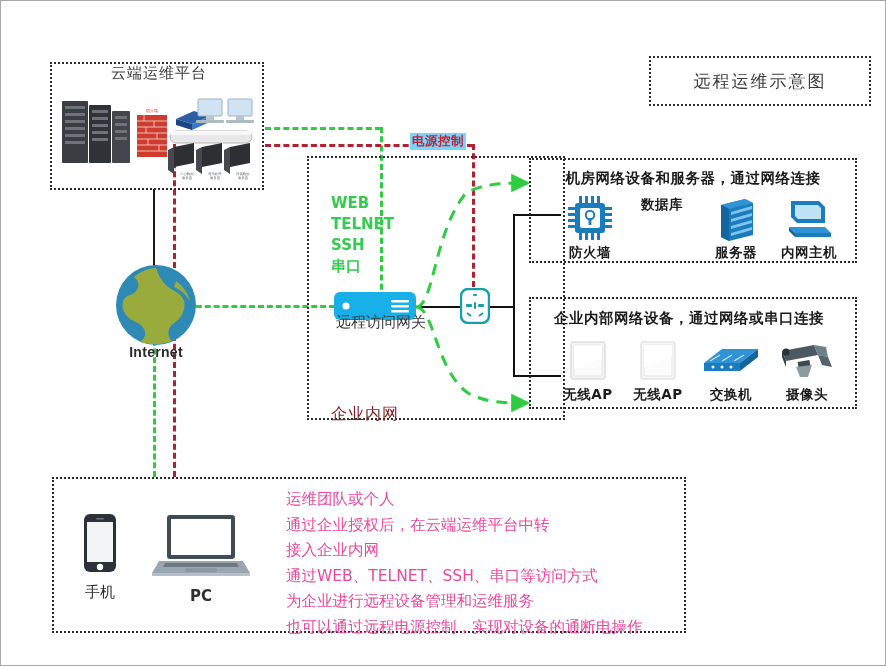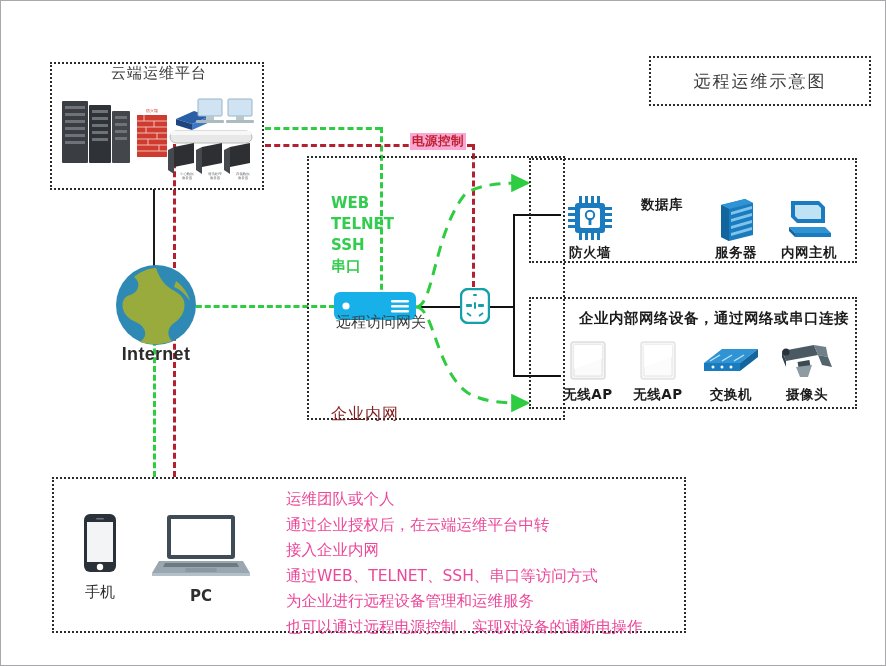--- a/index.html
+++ b/index.html
@@ -52,21 +52,21 @@
   #proto{
     left:330px;top:192px;line-height:21px;
     font-size:15px;color:#33cc4e;font-weight:600;
   }
   #proto div{white-space:nowrap;}
   #proto .cnp{font-size:15px;}
 
   
   #internet-label{
     left:107px;top:343px;width:96px;text-align:center;
-    font-size:18px;font-weight:bold;color:#2b2b2b;letter-spacing:.3px;
+    font-size:14px;font-weight:bold;color:#2b2b2b;letter-spacing:.3px;
   }
 
   
   #gw-label{left:318px;top:312px;width:124px;text-align:center;font-size:15px;color:#3a3a3a;}
 
   
   .cell{position:absolute;width:72px;text-align:center;}
   .cell .cap{margin-top:3px;font-size:13.5px;font-weight:bold;color:#1c1c1c;letter-spacing:.5px;}
   .icon-wrap{height:48px;display:flex;align-items:flex-end;justify-content:center;}
 
@@ -79,21 +79,21 @@
   .pc-cap{font-size:15px;color:#2f2f2f;text-align:center;}
   .vsolid{position:absolute;width:0;border-left:2px solid #111;}
   .hsolid{position:absolute;height:0;border-top:2px solid #111;}
   .vdashG{position:absolute;width:0;border-left:3px dashed #2ecc40;}
   .hdashG{position:absolute;height:0;border-top:3px dashed #2ecc40;}
   .vdashR{position:absolute;width:0;border-left:3px dashed #b52030;}
   .hdashR{position:absolute;height:0;border-top:3px dashed #b52030;}
 
   #power-label{
     left:409px;top:132px;font-size:12.5px;font-weight:bold;color:#c0202e;
-    background:#f9a8d4;padding:0 2px;letter-spacing:.5px;
+    background:#7dd3fc;padding:0 2px;letter-spacing:.5px;
   }
 </style>
 </head>
 <body>
 
 <div id="canvas">
 
   <div class="vsolid" style="left:152px;top:188px;height:110px;border-left-color:#1a1a1a;"></div>
 
   <div class="hdashG" style="left:264px;top:126px;width:116px;"></div>
@@ -249,20 +249,21 @@
     <g fill="#14a0a8">
       <rect x="6" y="16" width="6" height="3" rx="1"></rect>
       <rect x="18" y="16" width="6" height="3" rx="1"></rect>
       <rect x="14" y="14" width="2" height="7" rx="1"></rect>
       <path d="M7,25 l4,3" stroke="#14a0a8" stroke-width="1.8" fill="none"></path>
       <path d="M23,25 l-4,3" stroke="#14a0a8" stroke-width="1.8" fill="none"></path>
     </g>
   </svg>
 
   <div class="dbox" style="left:528px;top:157px;width:328px;height:105px;"></div>
+  <div class="abs cn group-title" style="left:528px;top:168px;width:328px;">机房网络设备和服务器，通过网络连接</div>
 
   <div class="cell" style="left:553px;top:192px;">
     <div class="icon-wrap">
       <svg width="46" height="46" viewBox="0 0 46 46">
         <rect x="8" y="8" width="30" height="30" rx="3" fill="#1a7bbf"></rect>
         <g fill="#1a7bbf">
           <rect x="12" y="1" width="3" height="7"></rect>
             <rect x="18" y="1" width="3" height="7"></rect>
           <rect x="24" y="1" width="3" height="7"></rect>
             <rect x="30" y="1" width="3" height="7"></rect>
@@ -315,21 +316,21 @@
         <path d="M10,10 L33,10 L36,13 L36,24 L13,24 L10,21 Z" fill="#bfe2f5"></path>
         <path d="M4,32 L40,32 L46,38 L10,38 Z" fill="#2f93d4"></path>
         <path d="M4,32 L10,38 L10,42 L4,36 Z" fill="#13659e"></path>
         <path d="M10,38 L46,38 L46,42 L10,42 Z" fill="#1a7bbf"></path>
       </svg>
     </div>
     <div class="cap cn">内网主机</div>
   </div>
 
   <div class="dbox" style="left:528px;top:296px;width:328px;height:112px;"></div>
-  <div class="abs cn group-title" style="left:549px;top:308px;width:328px;">企业内部网络设备，通过网络或串口连接</div>
+  <div class="abs cn group-title" style="left:524px;top:308px;width:328px;">企业内部网络设备，通过网络或串口连接</div>
 
   <div class="cell" style="left:551px;top:334px;">
     <div class="icon-wrap">
       <svg width="46" height="44" viewBox="0 0 46 44">
         <rect x="6" y="3" width="34" height="37" rx="2" fill="#f4f4f4" stroke="#cfcfcf"></rect>
         <rect x="9" y="6" width="28" height="31" rx="1" fill="#fbfbfb" stroke="#e2e2e2"></rect>
         <path d="M9,6 L37,6 L37,20 L9,30 Z" fill="#ffffff" opacity="0.85"></path>
       </svg>
     </div>
     <div class="cap cn">无线AP</div>

